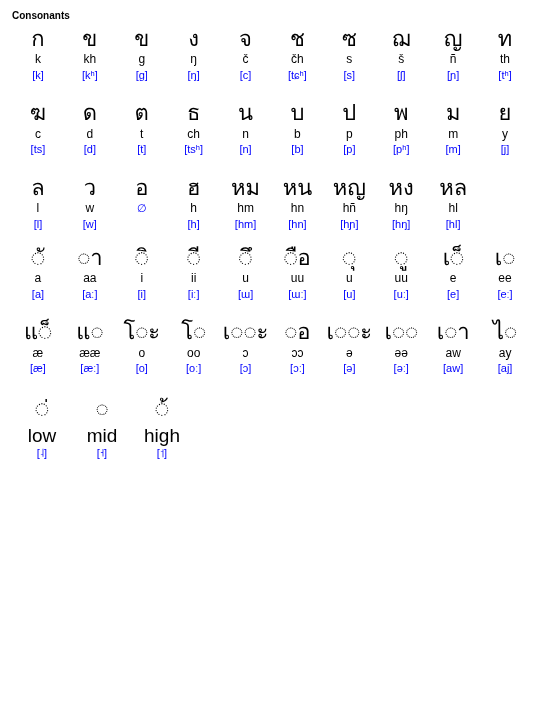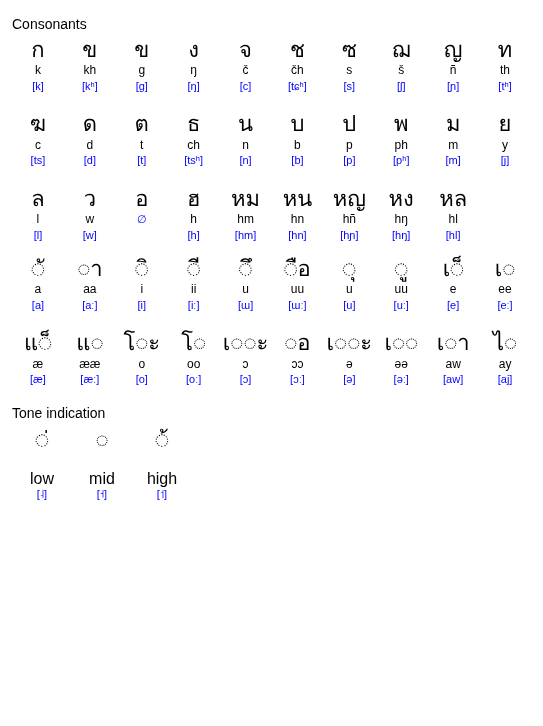--- a/index.html
+++ b/index.html
@@ -5,24 +5,23 @@
     * { margin: 0; padding: 0; box-sizing: border-box; }
     body {
       font-family: Arial, sans-serif;
       font-size: 13px;
       background: #fff;
       color: #000;
       width: 543px;
       padding: 10px 12px;
     }
     .section-title {
-      font-size: 14px;
-      font-weight: normal;
+      font-size: 10px;
+      font-weight: bold;
       margin-bottom: 4px;
-      margin-top: 6px;
     }
     .grid-table {
       display: grid;
       width: 100%;
       margin-bottom: 2px;
     }
     .consonants-grid {
       grid-template-columns: repeat(10, 1fr);
     }
     .vowels-grid {
@@ -65,22 +64,22 @@
       display: flex;
       align-items: flex-end;
     }
     .tone-cell {
       display: flex;
       flex-direction: column;
       align-items: center;
       width: 60px;
     }
     .tone-label {
-      font-size: 16px;
-      margin-top: 14px;
+      font-size: 19px;
+      margin-top: 0;
     }
     .tone-ipa {
       font-size: 11px;
       color: #00f;
     }
     .section-divider {
       height: 14px;
     }
   </style>
 </head>
@@ -351,21 +350,20 @@
         <div class="thai">ไ◌</div>
         <div class="roman">ay</div>
         <div class="ipa">[aj]</div>
       </div>
     </div>
 </div>
 
 <div class="separator"></div>
 
 <div class="tone-section">
-  <div class="section-title">Tone indication</div>
   <div class="tone-row" id="tone-row">
       <div class="tone-cell">
         <div class="thai-tone">◌่</div>
         <div class="tone-label">low</div>
         <div class="tone-ipa">[˨]</div>
       </div>
       <div class="tone-cell">
         <div class="thai-tone">◌</div>
         <div class="tone-label">mid</div>
         <div class="tone-ipa">[˧]</div>

